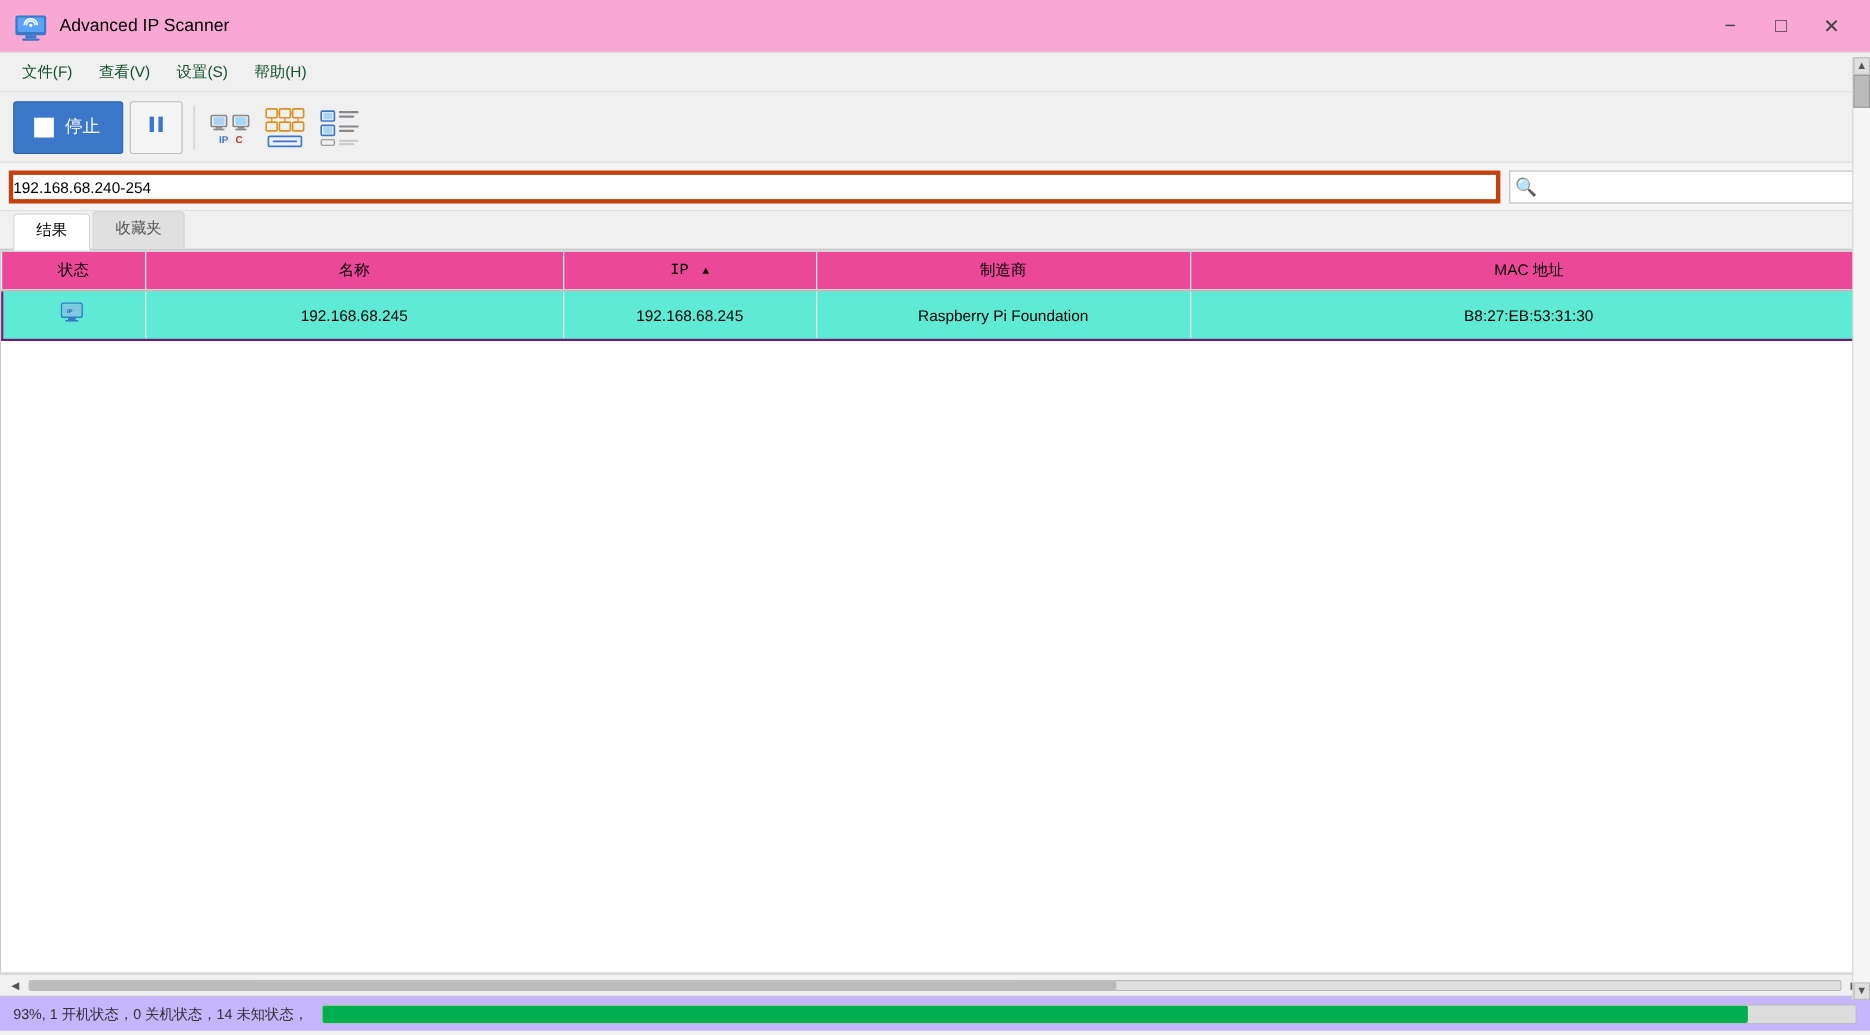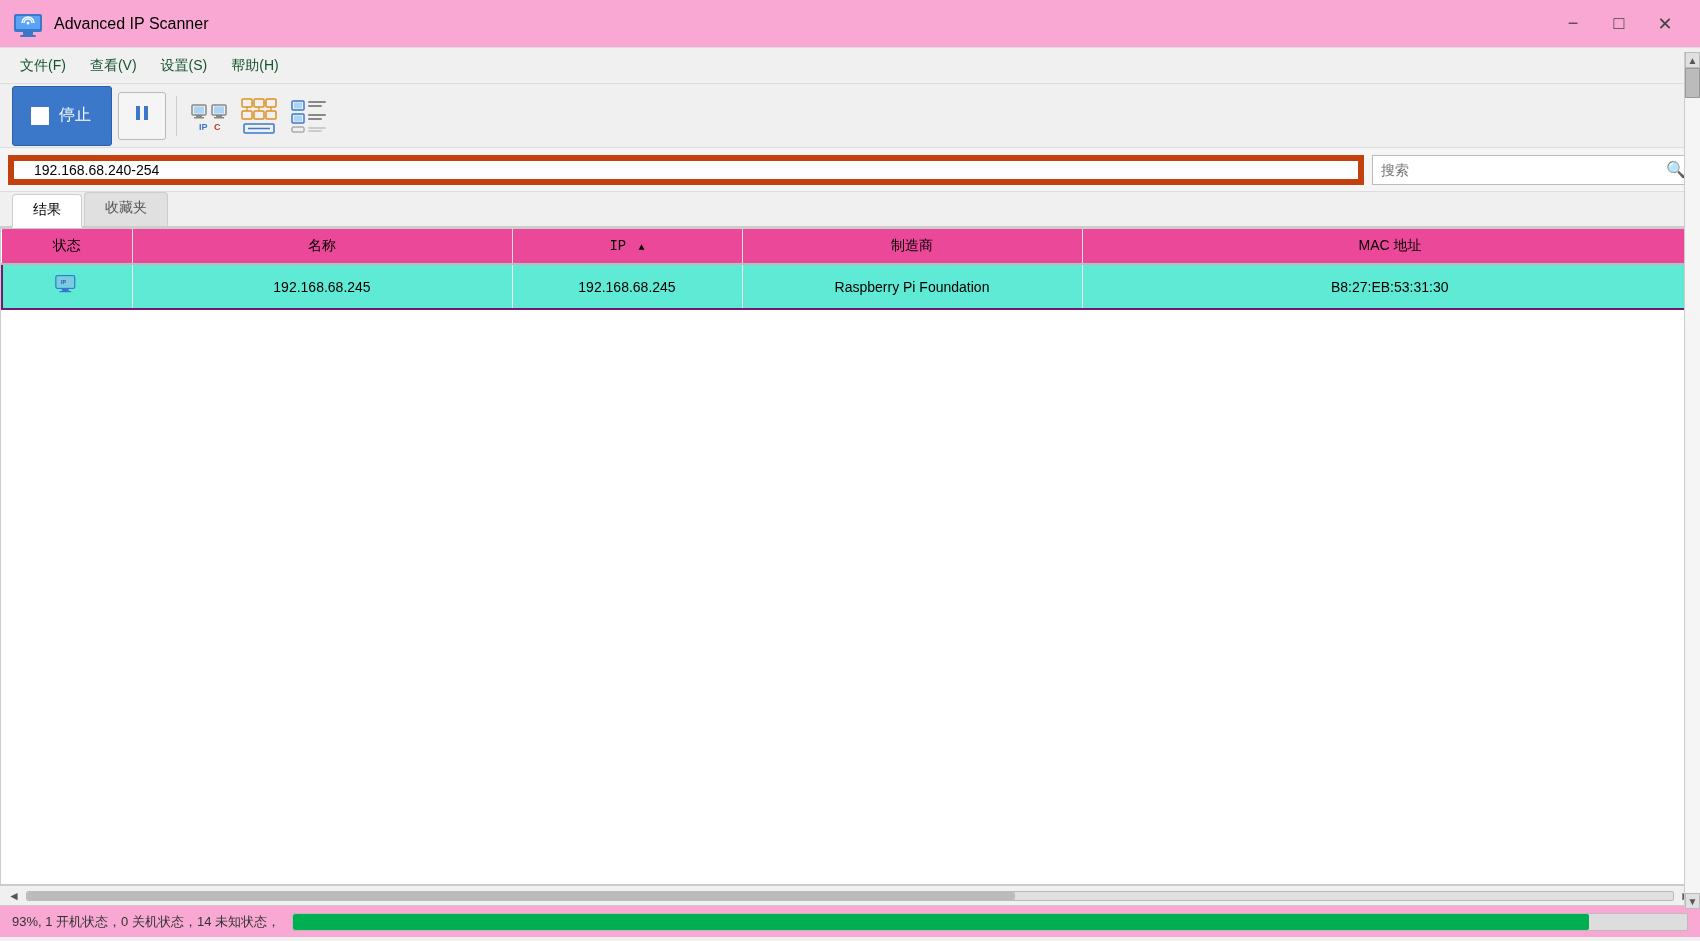--- a/index.html
+++ b/index.html
@@ -85,21 +85,21 @@
       background: #3b78c9;
       color: white;
       border: 1px solid #2a60a8;
       border-radius: 3px;
       padding: 8px 18px;
       font-size: 16px;
       cursor: pointer;
       display: flex;
       align-items: center;
       gap: 10px;
-      height: 60px;
+      height: 48px;
       min-width: 100px;
     }
     .btn-stop .stop-square {
       width: 18px;
       height: 18px;
       background: white;
       display: inline-block;
       flex-shrink: 0;
     }
     .btn-pause {
@@ -139,23 +139,23 @@
       background: #f5f5f5;
       display: flex;
       align-items: center;
       padding: 4px 8px;
       border-bottom: 1px solid #ddd;
       gap: 8px;
     }
     .ip-input {
       flex: 1;
       height: 30px;
-      border: 6px solid #c2410c;
+      border: 4px solid #c2410c;
       background: white;
-      padding: 2px 20px;
+      padding: 2px 0;
       font-size: 14px;
       font-family: inherit;
       outline: none;
     }
     .search-input-wrapper {
       display: flex;
       align-items: center;
       border: 1px solid #bbb;
       background: white;
       height: 30px;
@@ -303,21 +303,21 @@
       top: 0;
       height: 100%;
       width: 60%;
       background: #bbb;
       border-radius: 2px;
     }
 
     
     .status-bar {
       height: 32px;
-      background: #f9a8d4;
+      background: #c4b5fd;
       border-top: 1px solid #ccc;
       display: flex;
       align-items: center;
       padding: 4px 12px;
       gap: 12px;
       font-size: 13px;
       color: #333;
     }
     .progress-bar-wrapper {
       flex: 1;
@@ -466,21 +466,20 @@
       <rect x="2" y="30" width="12" height="5" rx="1" fill="none" stroke="#888" stroke-width="1"></rect>
       <rect x="18" y="30" width="18" height="2" rx="1" fill="#ccc"></rect>
       <rect x="18" y="33" width="14" height="2" rx="1" fill="#ccc"></rect>
     </svg>
   </button>
 </div>
 
 <div class="search-bar">
   <input class="ip-input" type="text" value="192.168.68.240-254" style="">
   <div class="search-input-wrapper">
-    <input class="search-input" type="text" placeholder="搜索" style="">
     <button class="search-icon-btn">
       <span>🔍</span>
     </button>
   </div>
 </div>
 
 <div class="tabs-bar">
   <div class="tab active">
     <span>结果</span>
   </div>

